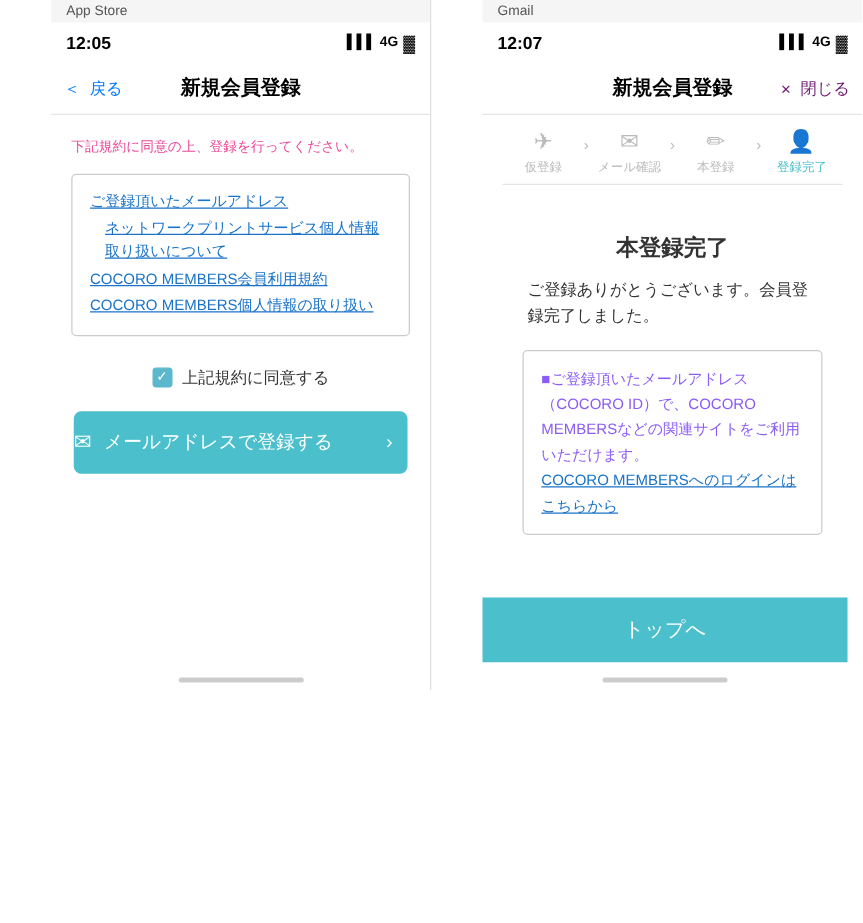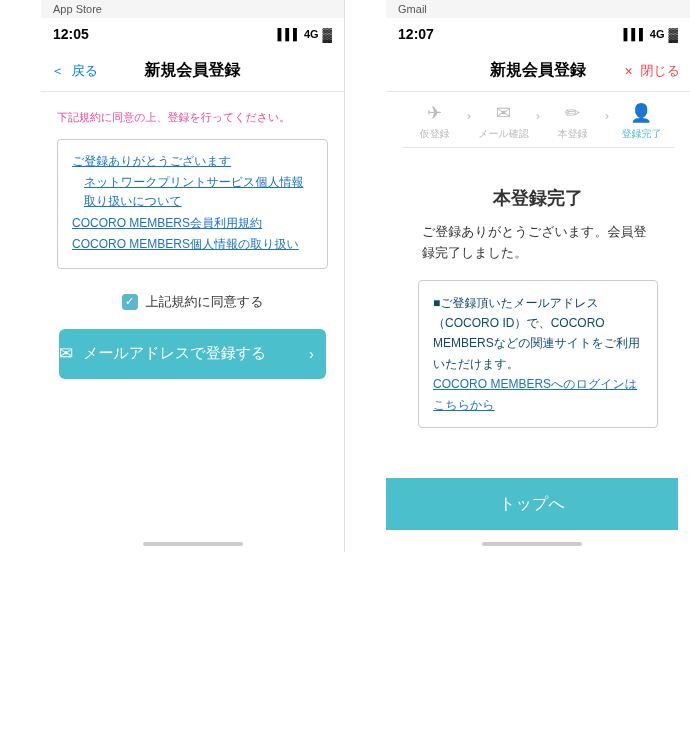--- a/index.html
+++ b/index.html
@@ -61,21 +61,21 @@
     .nav-title {
       font-size: 16px;
       font-weight: 600;
       color: #000;
     }
 
     .nav-close {
       position: absolute;
       right: 10px;
       font-size: 13px;
-      color: #ef4444;
+      color: #701a75;
       cursor: pointer;
     }
 
     .content {
       padding: 18px 16px;
       flex: 1;
     }
 
     .instruction-text {
       font-size: 11px;
@@ -248,21 +248,21 @@
 
     .info-box {
       margin: 0 16px;
       border: 1px solid #ccc;
       border-radius: 4px;
       padding: 12px 14px;
     }
 
     .info-box-text {
       font-size: 12px;
-      color: #0c4a6e;
+      color: #8b5cf6;
       line-height: 1.7;
     }
 
     .info-box-link {
       font-size: 12px;
       color: #1a73c8;
       text-decoration: underline;
       line-height: 1.7;
     }
 
@@ -316,21 +316,21 @@
       <span style="font-size:13px;">▓</span>
     </span>
   </div>
   <div class="nav-bar">
     <span class="nav-back">＜ 戻る</span>
     <span class="nav-title">新規会員登録</span>
   </div>
   <div class="content">
     <p class="instruction-text">下記規約に同意の上、登録を行ってください。</p>
     <div class="terms-box">
-      <a class="terms-item">ご登録ありがとうございます</a>
+      <a class="terms-item">ご登録頂いたメールアドレス</a>
       <a class="terms-item terms-item-indent">ネットワークプリントサービス個人情報取り扱いについて</a>
       <a class="terms-item">COCORO MEMBERS会員利用規約</a>
       <a class="terms-item">COCORO MEMBERS個人情報の取り扱い</a>
     </div>
     <div class="agree-row">
       <div class="checkbox checkbox-checked">
         <span class="checkbox-check">✓</span>
       </div>
       <span class="agree-label">上記規約に同意する</span>
     </div>

